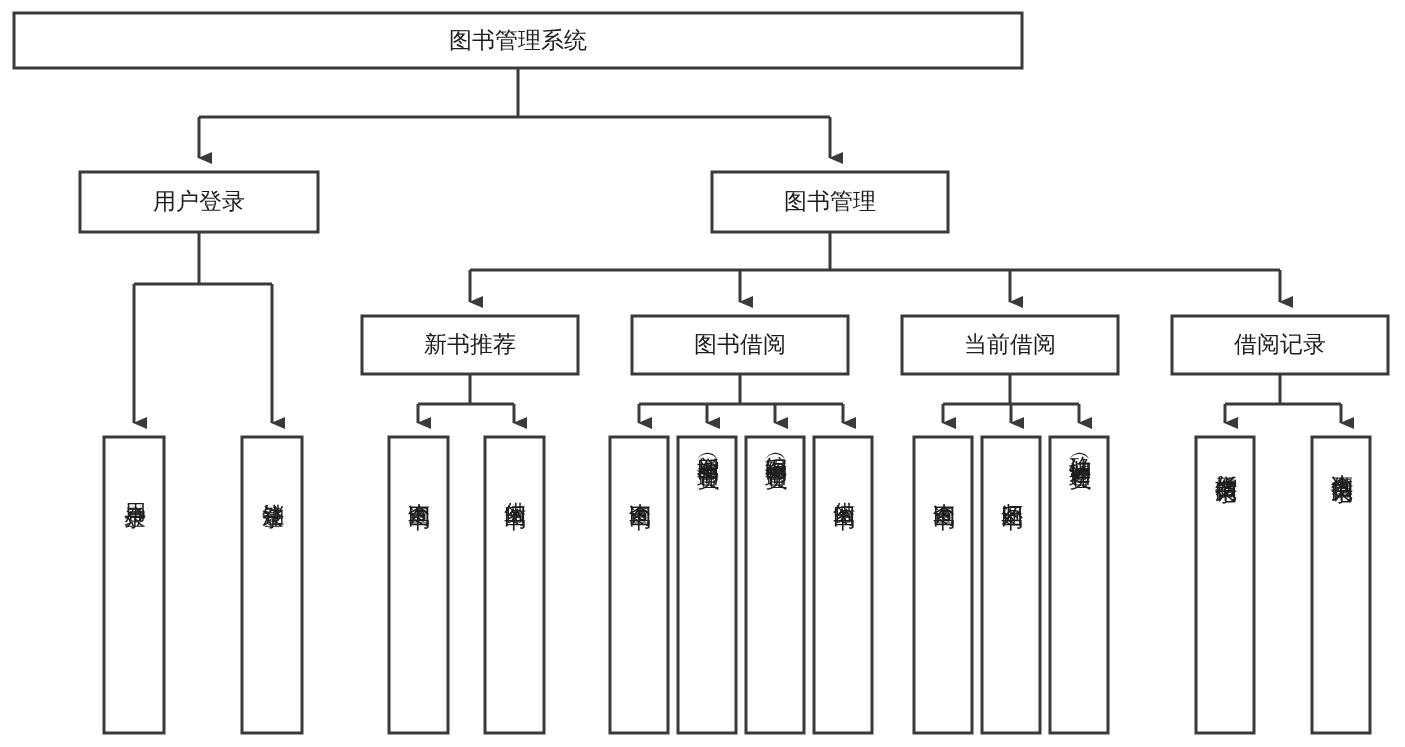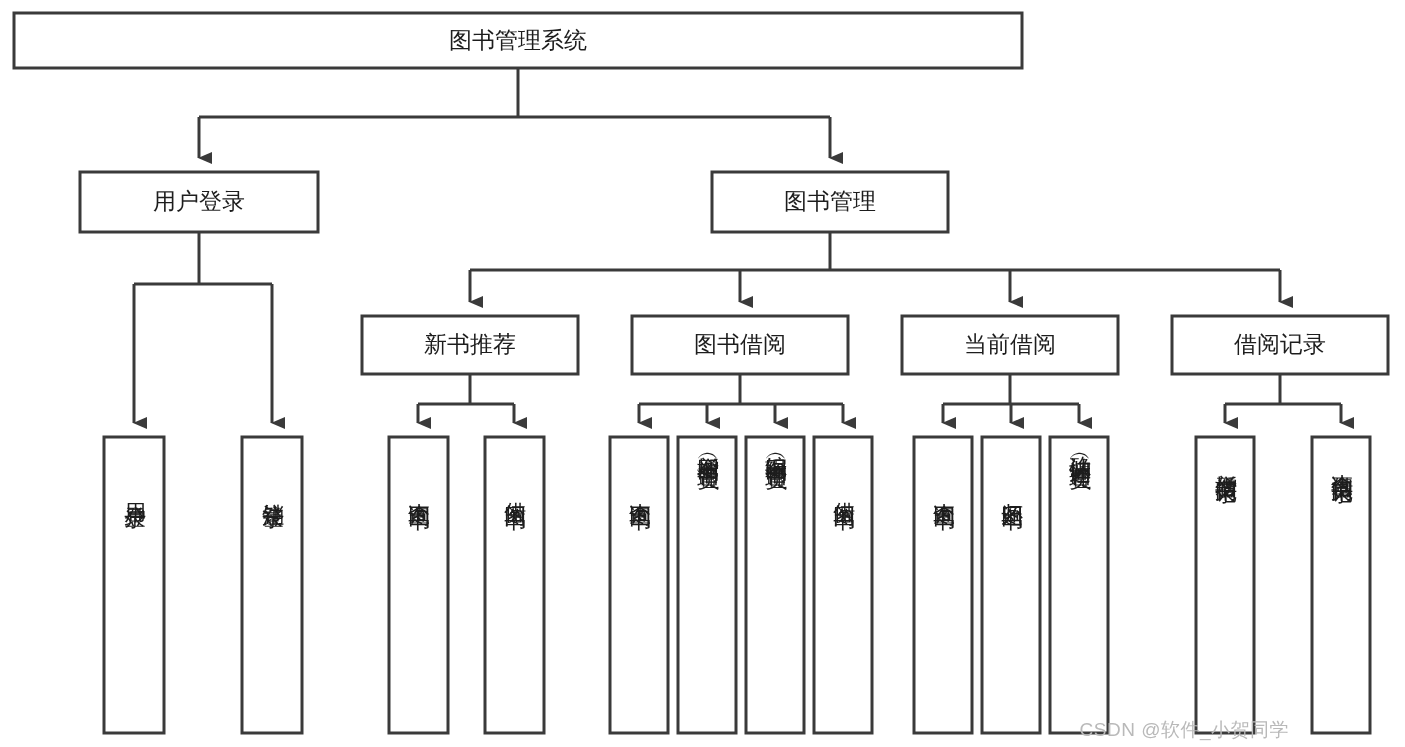--- a/index.html
+++ b/index.html
@@ -10,20 +10,21 @@
   body {
     width: 1405px;
     height: 747px;
     font-family: "Liberation Sans", "DejaVu Sans", sans-serif;
     overflow: hidden;
   }
   #diagram-root {
     position: relative;
     width: 1297px;
     height: 747px;
+    padding-left: 32px;
   }
   svg#tree-svg {
     position: absolute;
     left: 0;
     top: 0;
     width: 1405px;
     height: 747px;
     display: block;
   }
   .node-rect {
@@ -232,15 +233,14 @@
       </g>
 
       <g>
         <rect class="node-rect" x="1312" y="437" width="58" height="296"></rect>
         <text class="node-label vertical-label" x="1341" y="462">查询借阅记录</text>
       </g>
 
     </g>
   </svg>
 
-  <div class="watermark-text">CSDN @软件_小贺同学</div>
 
 </div>
 
 </body></html>

